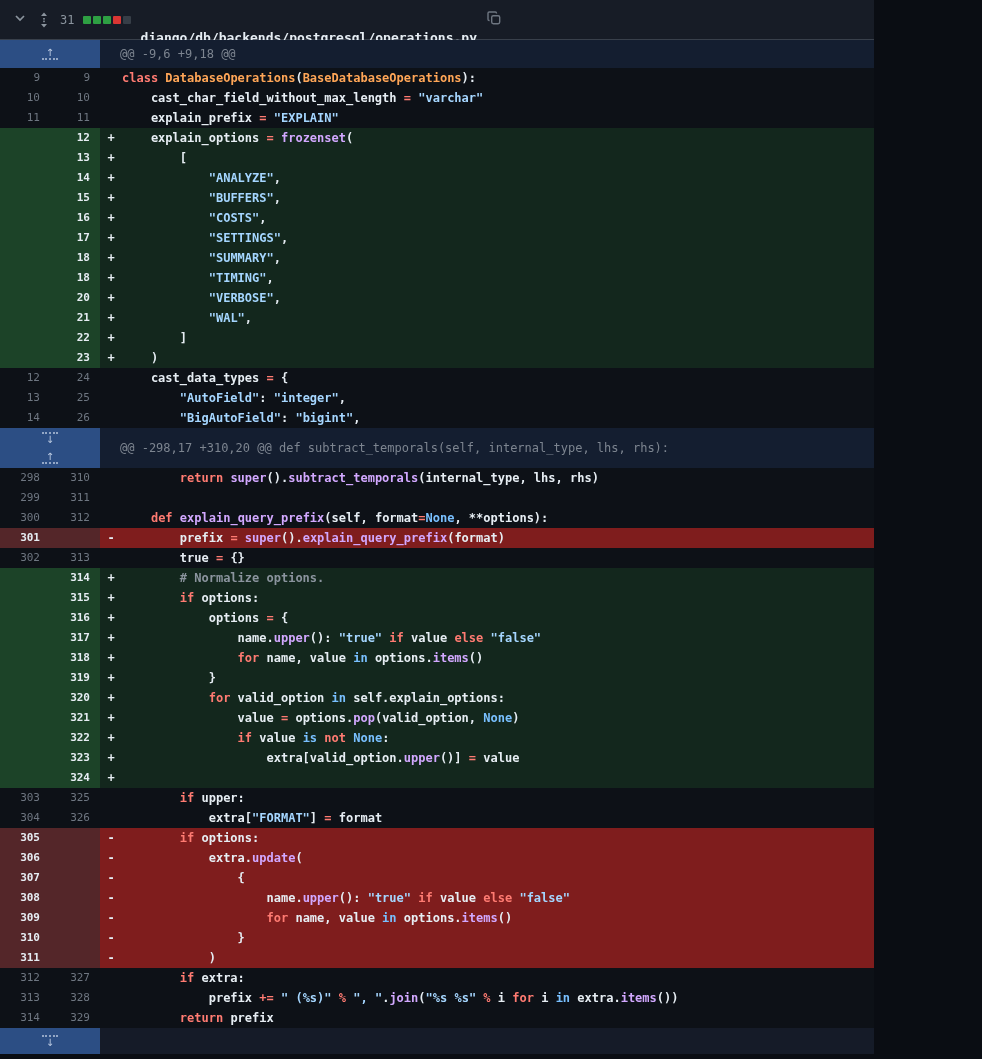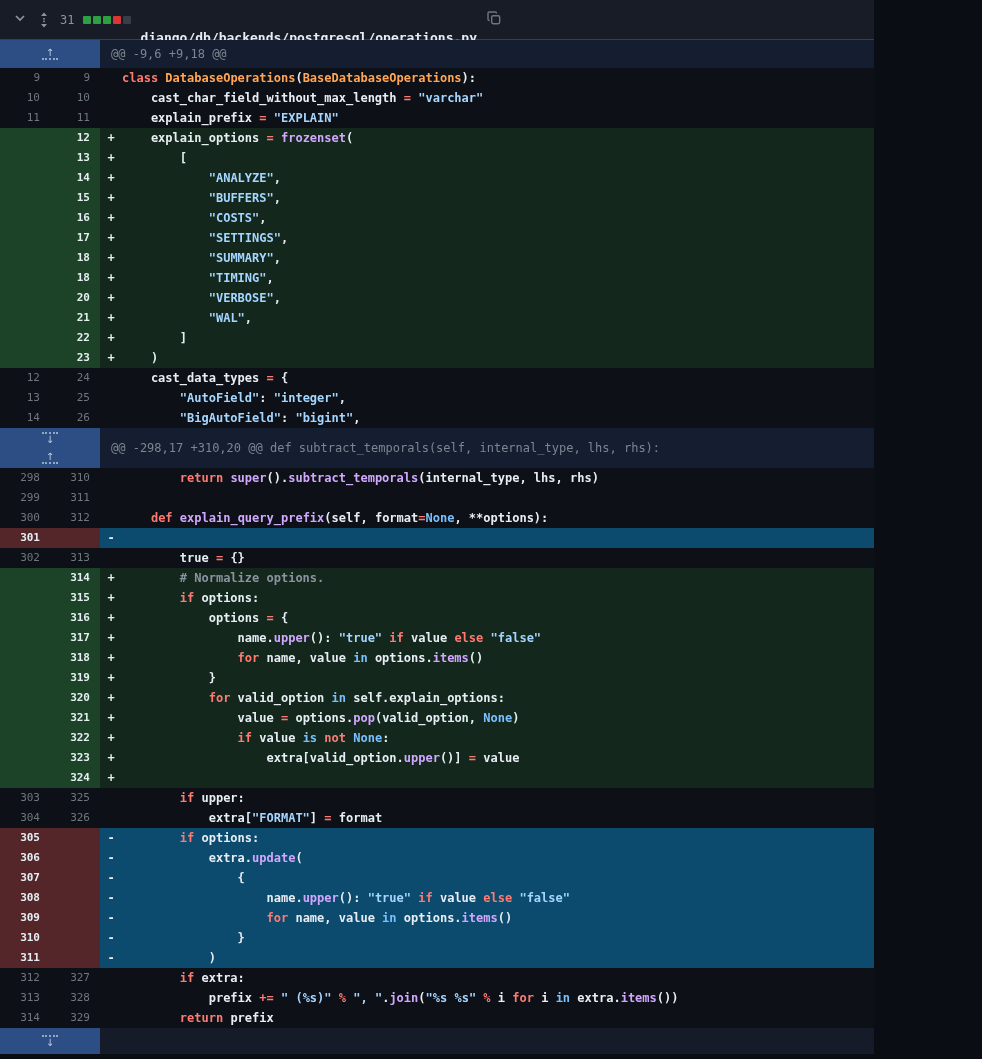--- a/index.html
+++ b/index.html
@@ -18,38 +18,38 @@
   .sq.neutral{background:#373e47;}
   .file-path{color:#e6edf3;font-size:13px;font-weight:700;cursor:pointer;margin-top:36px;}
 
   
   #diff-body{display:flex;flex-direction:column;flex:1;}
   .line{display:flex;height:20px;flex:none;font-size:12px;font-weight:700;line-height:20px;background:#0d1117;}
   .ln{width:50px;flex:none;text-align:right;padding-right:10px;box-sizing:border-box;
       color:#6e7681;font-weight:400;font-size:11px;cursor:pointer;}
   .line.add{background:#13271d;}
   .line.add .ln{background:#1c4328;color:#e6edf3;font-weight:700;}
-  .line.del{background:#0c4a6e;}
+  .line.del{background:#7f1d1d;}
   .line.del .ln{background:#542629;color:#e6edf3;font-weight:700;}
   .sign{width:22px;flex:none;text-align:center;color:#e6edf3;}
   pre.code{margin:0;white-space:pre;font:inherit;text-align:center;}
   .t{color:#e6edf3}.k{color:#ff7b72}.s{color:#a5d6ff}.f{color:#d2a8ff}
   .c{color:#ffa657}.b{color:#79c0ff}.m{color:#8b949e}
 
   
   .hunk{display:flex;height:28px;flex:none;background:#141e30;align-items:stretch;}
   .hunk.tall{height:40px;}
   .hunk.footer{height:26px;background:#151b28;}
   .hunk-gutter{width:100px;flex:none;background:#2c4e84;display:flex;flex-direction:column;}
   .expand-btn{flex:1;background:none;border:none;margin:0;padding:0;cursor:pointer;
       display:flex;flex-direction:column;align-items:center;justify-content:center;gap:1px;}
   .dots{width:16px;height:0;border-top:2px dotted #93a7c6;}
   .arrow{color:#bccbe2;font-size:10px;line-height:9px;font-family:"DejaVu Sans",sans-serif;}
   .htext{color:#7d8590;font-size:12px;font-weight:400;display:flex;align-items:center;
-      padding-left:11px;white-space:pre;}
+      padding-left:20px;white-space:pre;}
   .filler{flex:1;background:#0a0d13;}
 </style>
 </head>
 <body>
 
 <div class="diff-container">
   <div class="file-header">
     <button class="icon-btn">
       <span>
         <svg width="16" height="16" viewBox="0 0 16 16">
@@ -229,20 +229,21 @@
       <div class="line ctx">
         <span class="ln">300</span>
         <span class="ln">312</span>
         <span class="sign"></span>
         <pre class="code"><span class="t">    </span><span class="k">def</span><span class="t"> </span><span class="f">explain_query_prefix</span><span class="t">(self, format</span><span class="k">=</span><span class="b">None</span><span class="t">, **options):</span></pre>
       </div>
       <div class="line del">
         <span class="ln">301</span>
         <span class="ln"></span>
         <span class="sign">-</span>
+        <pre class="code"><span class="t">        prefix </span><span class="k">=</span><span class="t"> </span><span class="f">super</span><span class="t">().</span><span class="f">explain_query_prefix</span><span class="t">(format)</span></pre>
       </div>
       <div class="line ctx">
         <span class="ln">302</span>
         <span class="ln">313</span>
         <span class="sign"></span>
         <pre class="code"><span class="t">        true </span><span class="k">=</span><span class="t"> {}</span></pre>
       </div>
       <div class="line add">
         <span class="ln"></span>
         <span class="ln">314</span>

